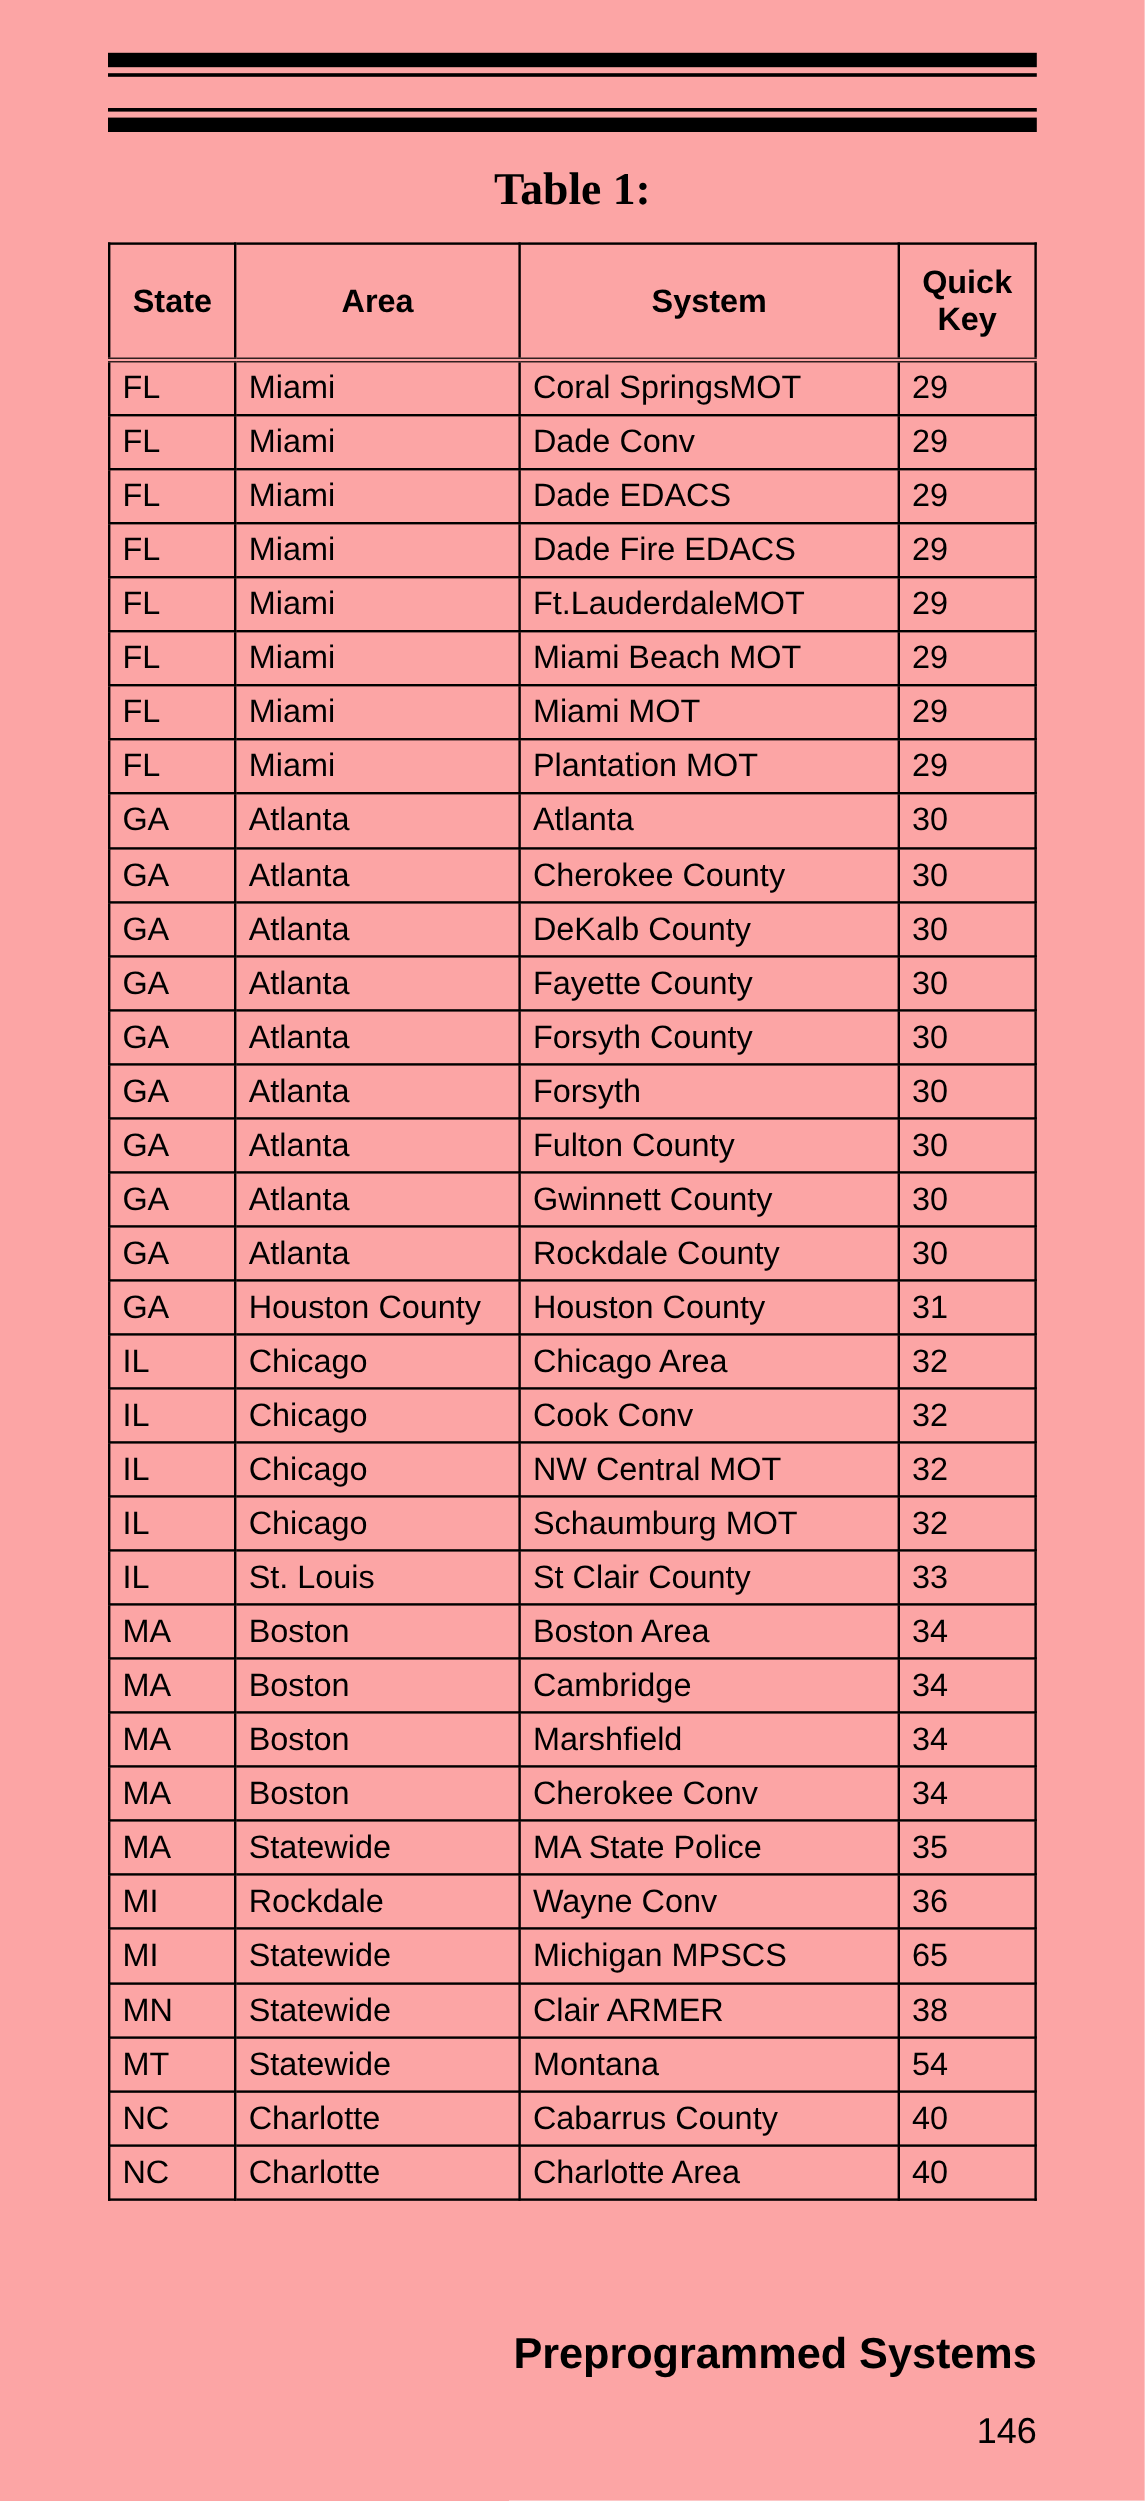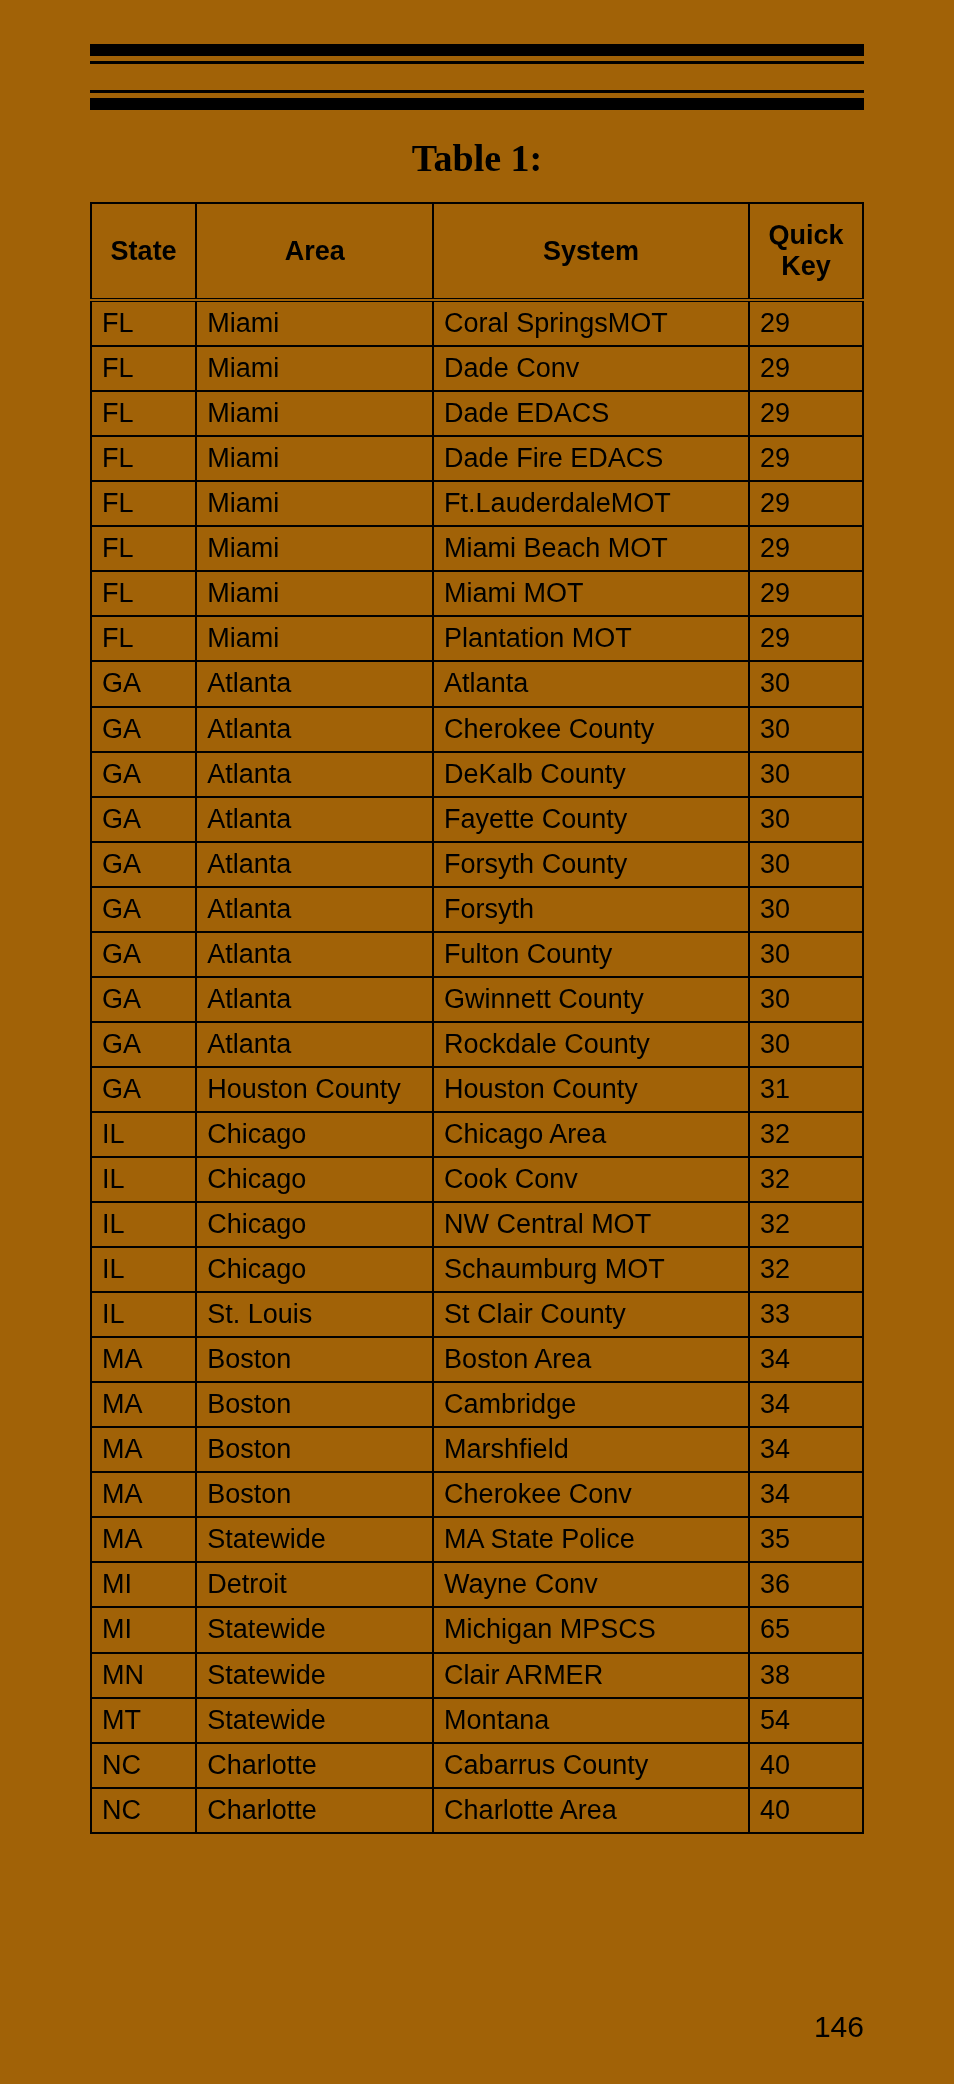--- a/index.html
+++ b/index.html
@@ -8,21 +8,21 @@
   }
   html,body{margin:0;padding:0;background:#fff;}
   .page{
     width:var(--page-w);
     height:var(--page-h);
     box-sizing:border-box;
     padding:44px 90px 40px 90px;
     font-family:Arial,Helvetica,sans-serif;
     color:#000;
     position:relative;
-    background:#a16207;
+    background:#fca5a5;
   }
   .rule-group{margin-bottom:26px;}
   .rule-thick{height:12px;background:#000;margin:0;}
   .rule-thin{height:3px;background:#000;margin:5px 0 0 0;}
   .rule-group.inv .rule-thin{margin:0 0 5px 0;}
   .table-title{
     text-align:center;
     font-family:"Times New Roman",Times,serif;
     font-weight:700;
     font-size:38px;
@@ -269,21 +269,21 @@
           <td>34</td>
         </tr>
         <tr>
           <td>MA</td>
           <td>Statewide</td>
           <td>MA State Police</td>
           <td>35</td>
         </tr>
         <tr>
           <td>MI</td>
-          <td>Detroit</td>
+          <td>Rockdale</td>
           <td>Wayne Conv</td>
           <td>36</td>
         </tr>
         <tr>
           <td>MI</td>
           <td>Statewide</td>
           <td>Michigan MPSCS</td>
           <td>65</td>
         </tr>
         <tr>
@@ -307,16 +307,17 @@
         <tr>
           <td>NC</td>
           <td>Charlotte</td>
           <td>Charlotte Area</td>
           <td>40</td>
         </tr>
       </tbody>
   </table>
 
   <div class="footer">
+    <div class="section-title">Preprogrammed Systems</div>
     <div class="page-number">146</div>
   </div>
 
 </div>
 
 </body></html>

